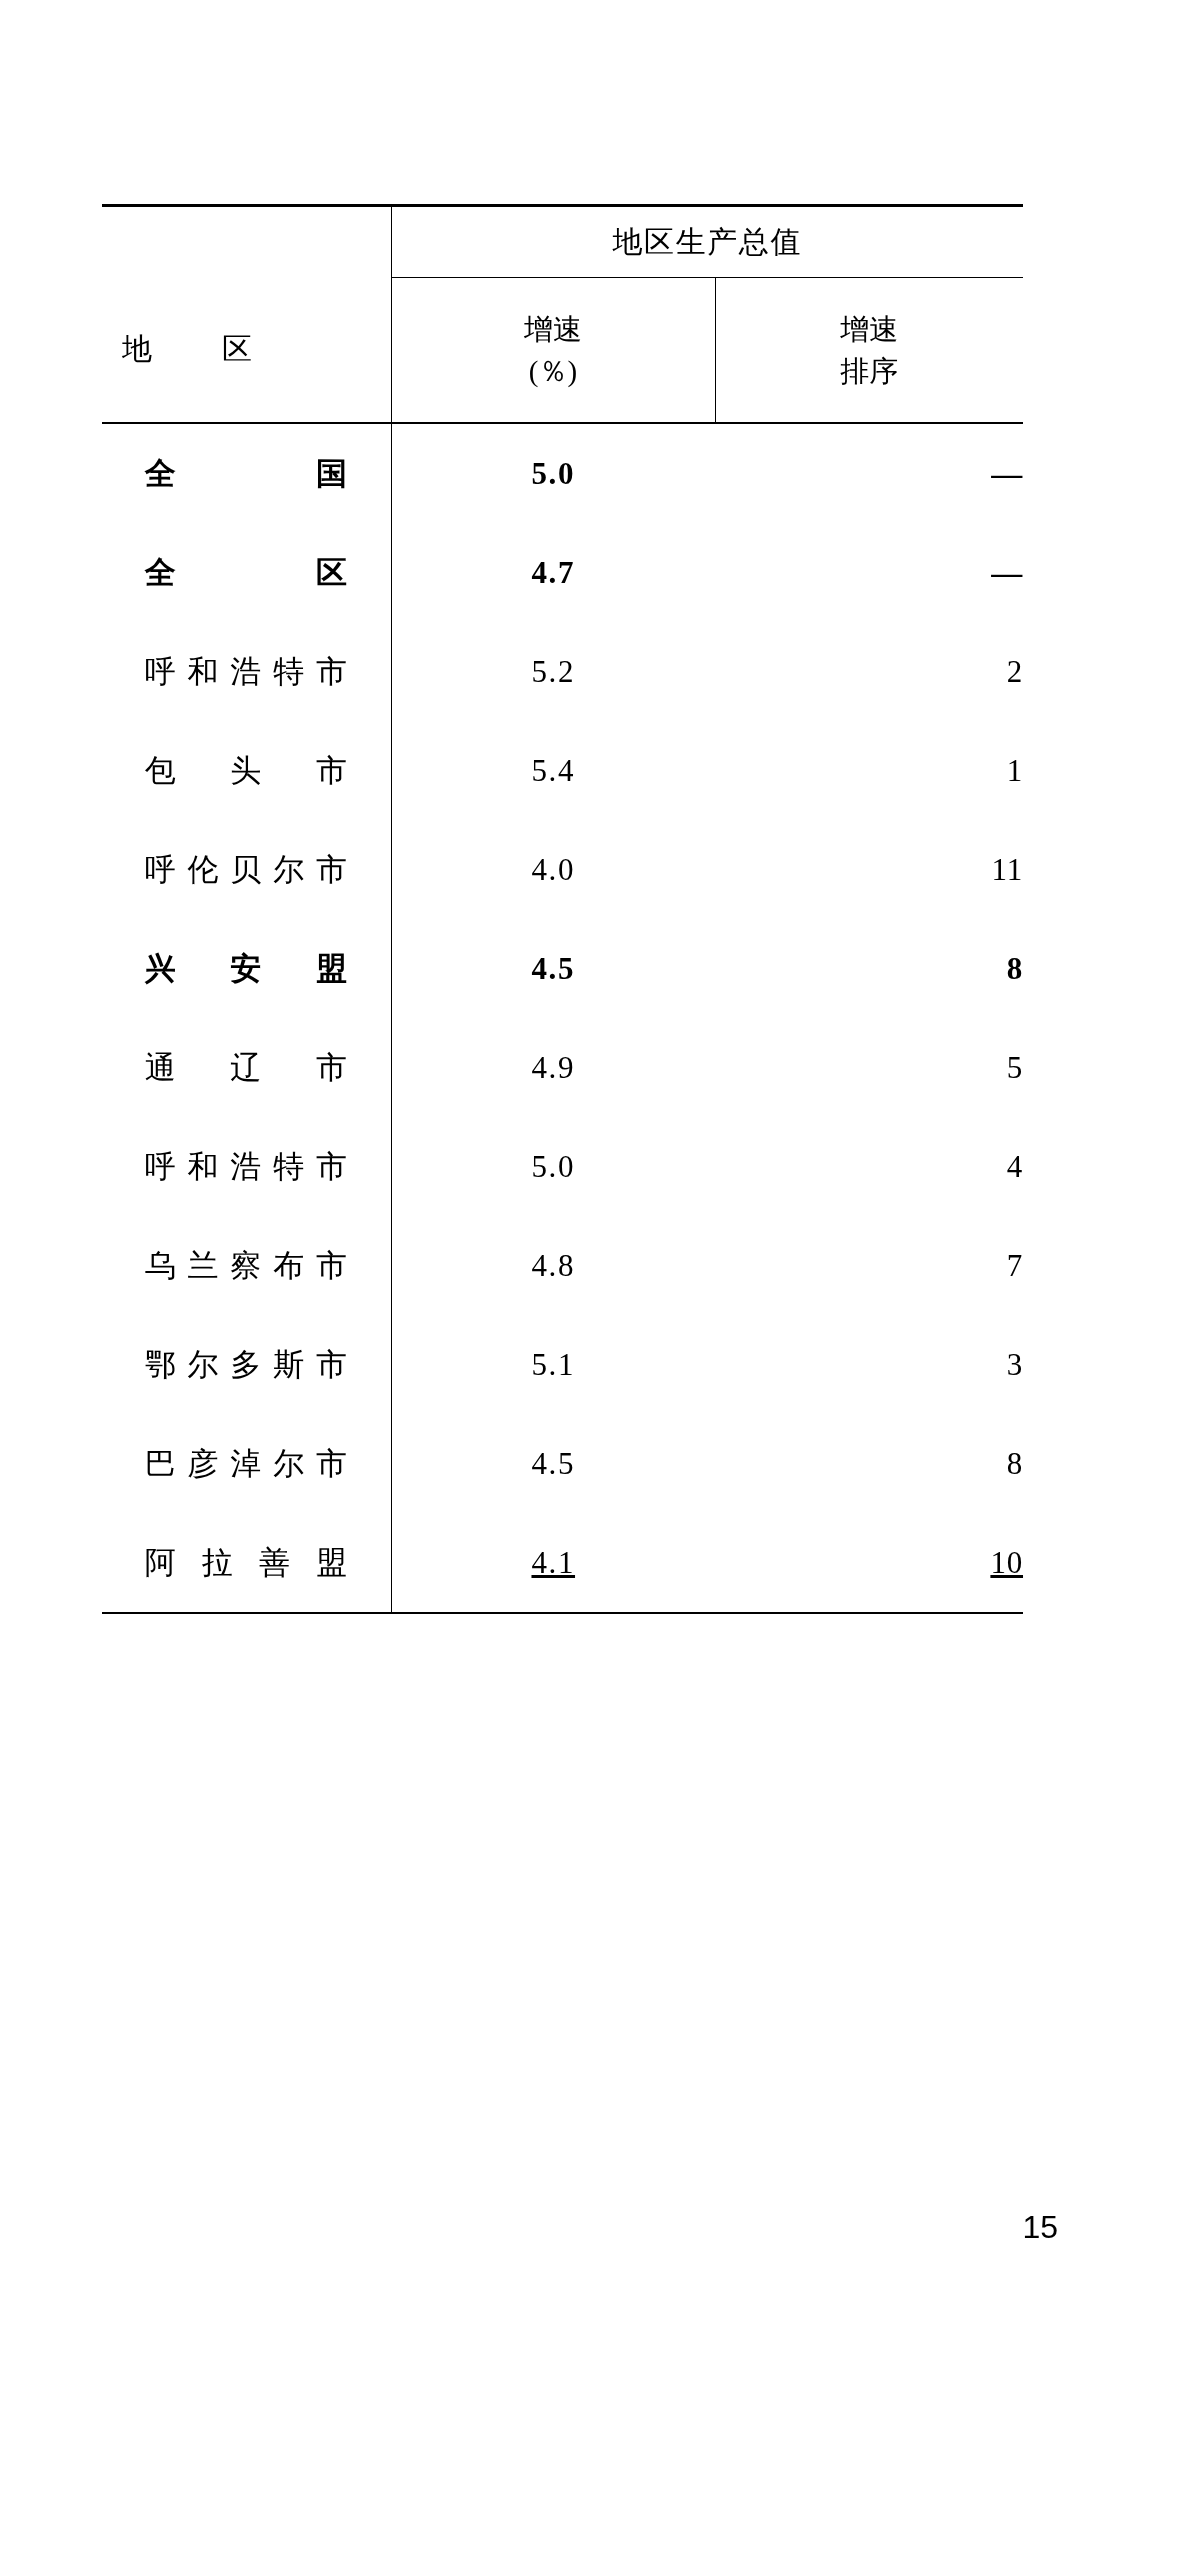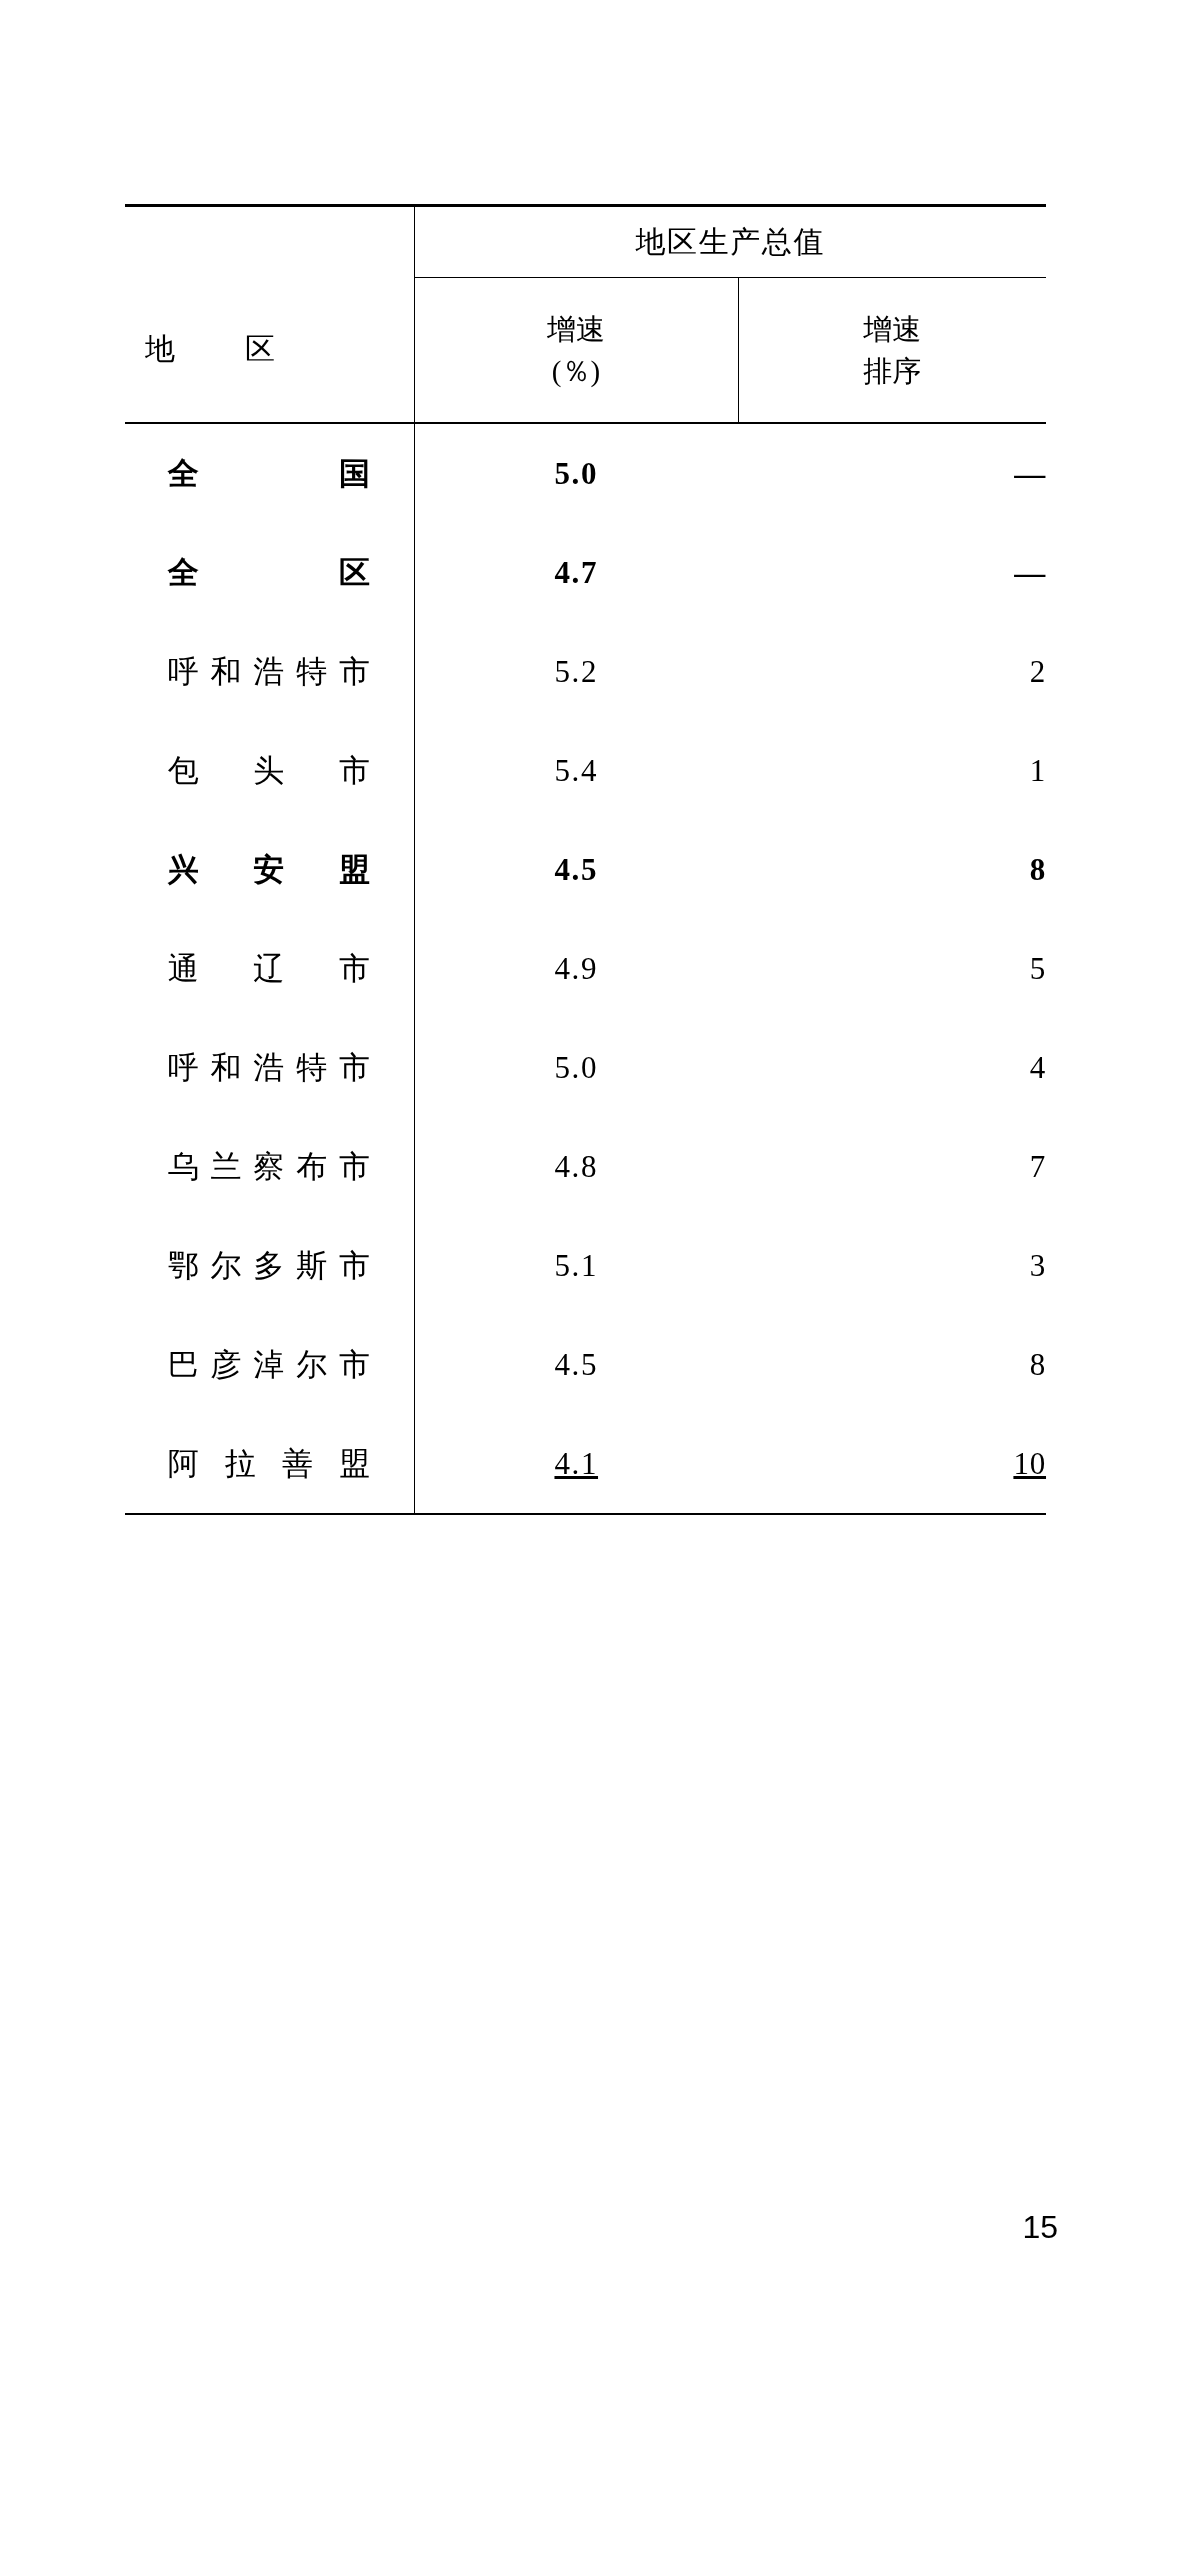--- a/index.html
+++ b/index.html
@@ -15,21 +15,21 @@
     position: relative;
   }
   .page {
     position: relative;
     width: 1203px;
     height: 2576px;
     box-sizing: border-box;
   }
   .table-wrap {
     position: absolute;
-    left: 125px;
+    left: 102px;
     top: 204px;
     width: 920px;
   }
   table.stat {
     border-collapse: collapse;
     width: 920px;
     table-layout: fixed;
   }
   table.stat td, table.stat th {
     padding: 0;
@@ -169,20 +169,25 @@
         <tr class="datarow">
           <td class="region"><span class="inner">呼和浩特市</span></td>
           <td class="rate">5.2</td>
           <td class="rank">2</td>
         </tr>
         <tr class="datarow">
           <td class="region"><span class="inner">包头市</span></td>
           <td class="rate">5.4</td>
           <td class="rank">1</td>
         </tr>
+        <tr class="datarow">
+          <td class="region"><span class="inner">呼伦贝尔市</span></td>
+          <td class="rate">4.0</td>
+          <td class="rank">11</td>
+        </tr>
         <tr class="datarow bold">
           <td class="region"><span class="inner">兴安盟</span></td>
           <td class="rate">4.5</td>
           <td class="rank">8</td>
         </tr>
         <tr class="datarow">
           <td class="region"><span class="inner">通辽市</span></td>
           <td class="rate">4.9</td>
           <td class="rank">5</td>
         </tr>

